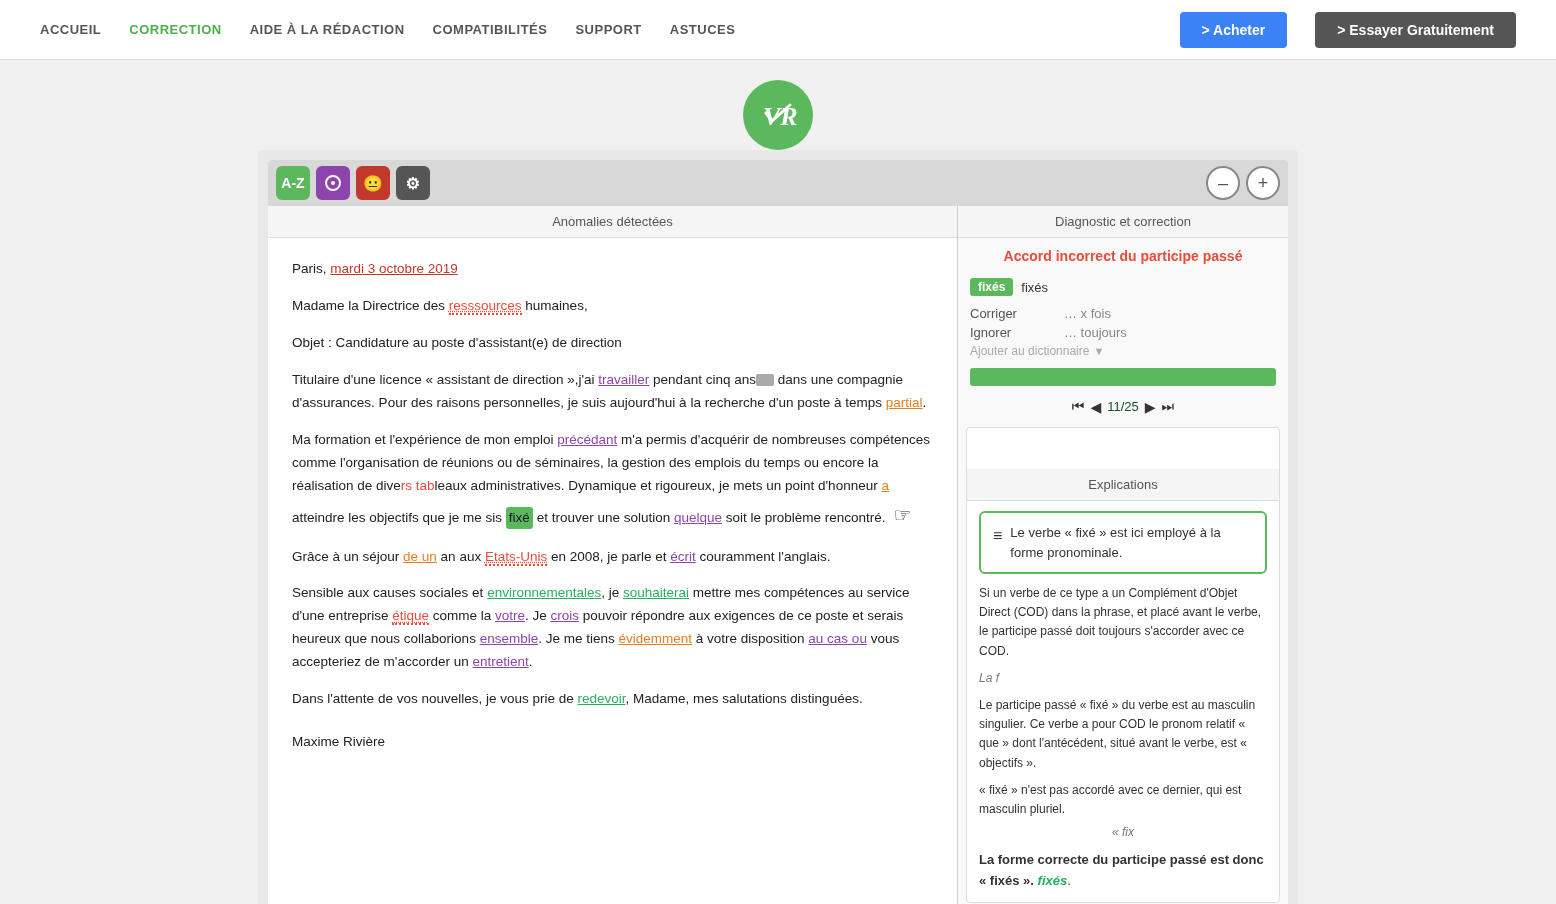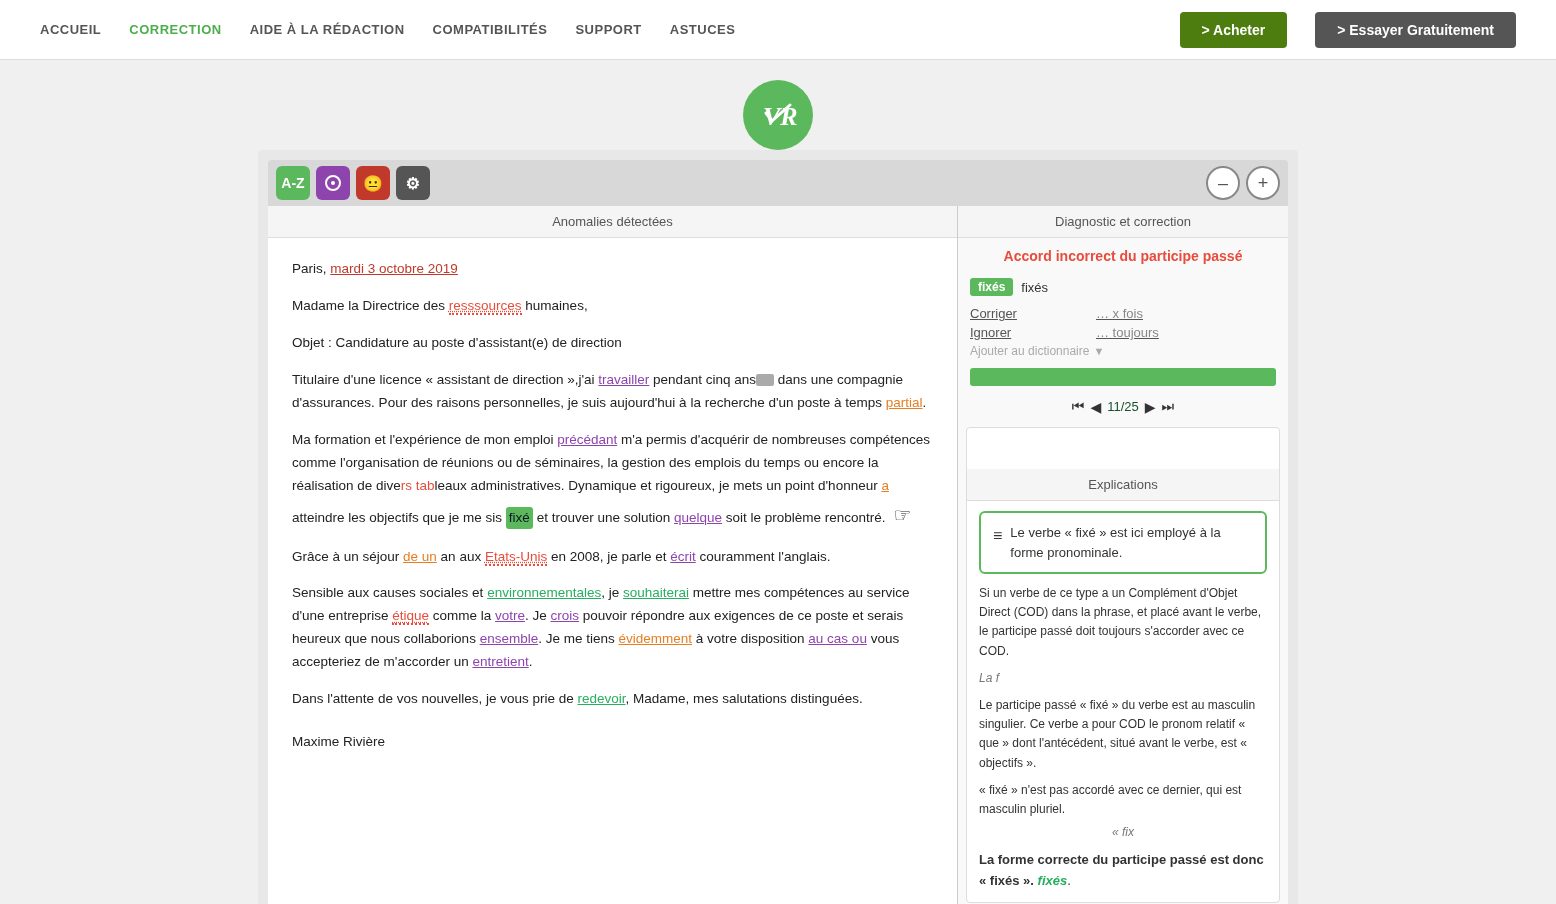--- a/index.html
+++ b/index.html
@@ -20,21 +20,21 @@
       font-weight: 600;
       letter-spacing: 0.5px;
       color: #555;
       text-transform: uppercase;
       cursor: pointer;
       white-space: nowrap;
     }
     .nav-item.active { color: #4cae4c; }
     .nav-spacer { flex: 1; }
     .btn-buy {
-      background: #4d7c0f;
+      background: #3b82f6;
       color: #fff;
       border: none;
       padding: 10px 22px;
       font-size: 14px;
       font-weight: 700;
       border-radius: 4px;
       cursor: pointer;
     }
     .btn-try {
       background: #555;
@@ -201,25 +201,24 @@
     .word-correction {
       font-size: 13px;
       color: #333;
     }
     .action-row {
       display: flex;
       align-items: center;
       padding: 2px 12px;
       font-size: 13px;
       color: #555;
-      gap: 20px;
-      text-decoration: underline;
+      gap: 4px;
     }
     .action-label { width: 90px; }
-    .action-dots { color: #888; margin-left: 16px; }
+    .action-dots { color: #888; }
     .green-bar {
       margin: 8px 12px;
       height: 18px;
       background: linear-gradient(to right, #5cb85c, #5cb85c);
       border-radius: 3px;
     }
     .nav-row {
       display: flex;
       align-items: center;
       justify-content: center;

